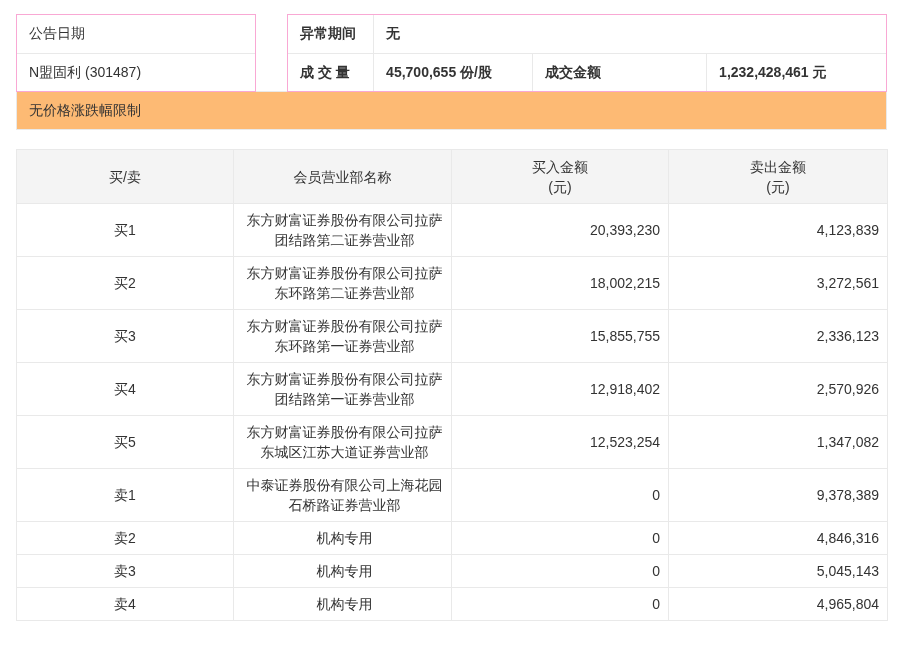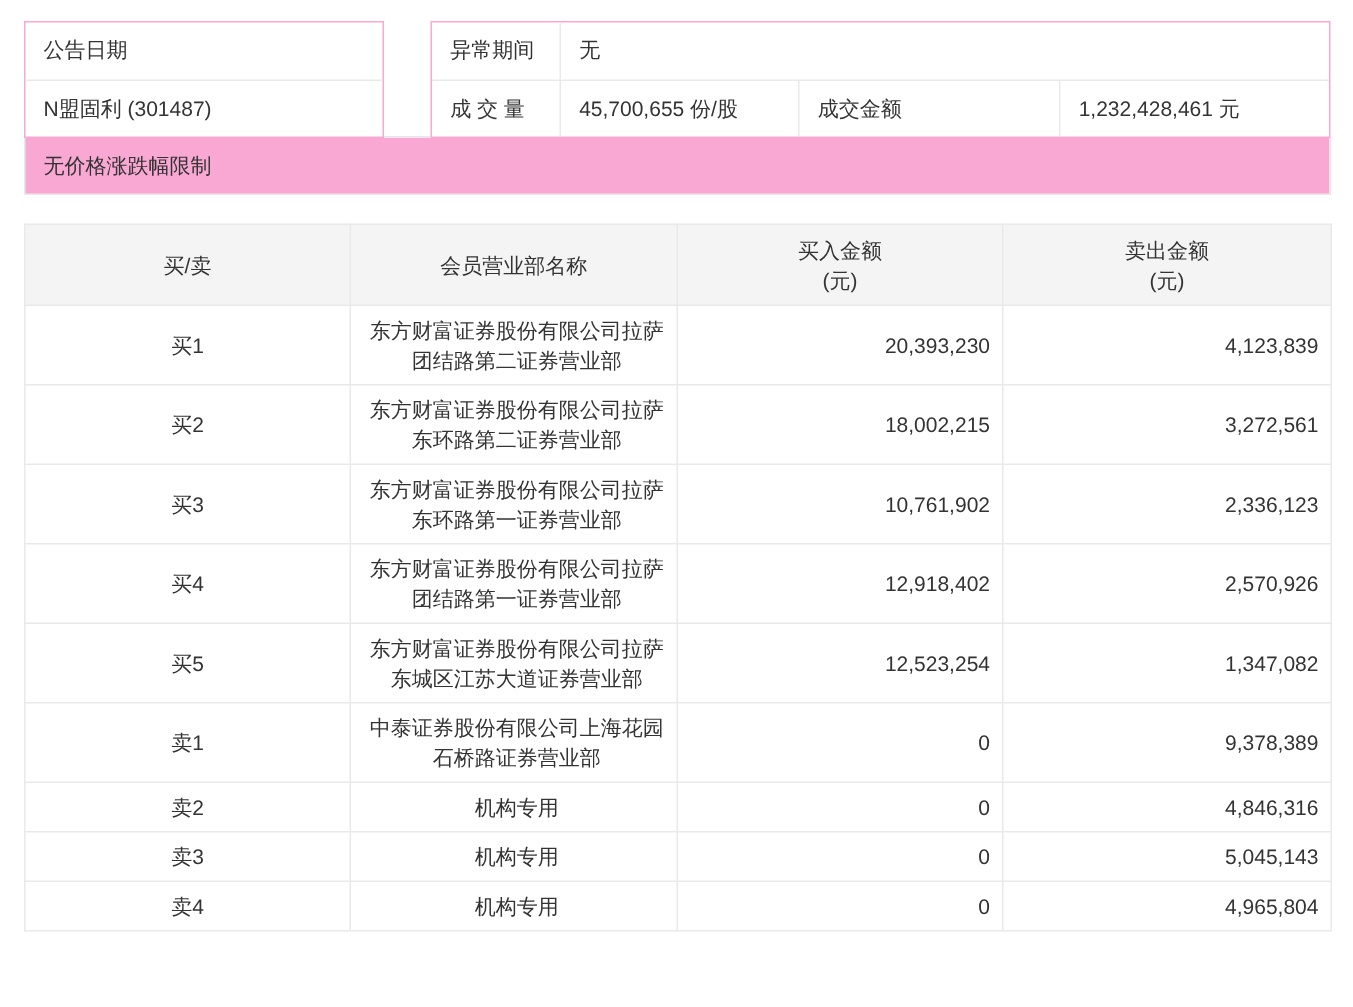--- a/index.html
+++ b/index.html
@@ -20,21 +20,21 @@
   
   .info-top {
     display: flex;
     gap: 31px;
   }
   .info-box {
     border: 1px solid #f9a8d4;
     background: #ffffff;
   }
   .info-box-left  { width: 272px; }
-  .info-box-right { width: 680px; }
+  .info-box-right { width: 680px; font-weight: bold; }
   .info-row {
     display: flex;
     height: 38px;
     align-items: stretch;
   }
   .info-row + .info-row { border-top: 1px solid #e9e9e9; }
   .info-cell {
     display: flex;
     align-items: center;
     padding: 0 12px;
@@ -45,21 +45,21 @@
   .w-label-l { width: 95px; }
   .w-label-r { width: 85px; }
   .w-vol-val { width: 159px; }
   .w-amt-lbl { width: 174px; }
   .grow { flex: 1 1 auto; }
 
   .info-note {
     margin-top: -1px;
     height: 39px;
     border: 1px solid #e9e9e9;
-    background: #f9a8d4;
+    background: #fdba74;
     display: flex;
     align-items: center;
     padding: 0 12px;
     text-align: right;
   }
 
   
   .trade-table-wrap { margin-top: 19px; }
   table.trade-table {
     width: 871px;
@@ -150,21 +150,21 @@
   </tr>
           <tr class="row-tall">
     <td class="cell-side">买2</td>
     <td class="cell-broker">东方财富证券股份有限公司拉萨东环路第二证券营业部</td>
     <td class="cell-amount">18,002,215</td>
     <td class="cell-amount">3,272,561</td>
   </tr>
           <tr class="row-tall">
     <td class="cell-side">买3</td>
     <td class="cell-broker">东方财富证券股份有限公司拉萨东环路第一证券营业部</td>
-    <td class="cell-amount">10,761,902</td>
+    <td class="cell-amount">15,855,755</td>
     <td class="cell-amount">2,336,123</td>
   </tr>
           <tr class="row-tall">
     <td class="cell-side">买4</td>
     <td class="cell-broker">东方财富证券股份有限公司拉萨团结路第一证券营业部</td>
     <td class="cell-amount">12,918,402</td>
     <td class="cell-amount">2,570,926</td>
   </tr>
           <tr class="row-tall">
     <td class="cell-side">买5</td>

